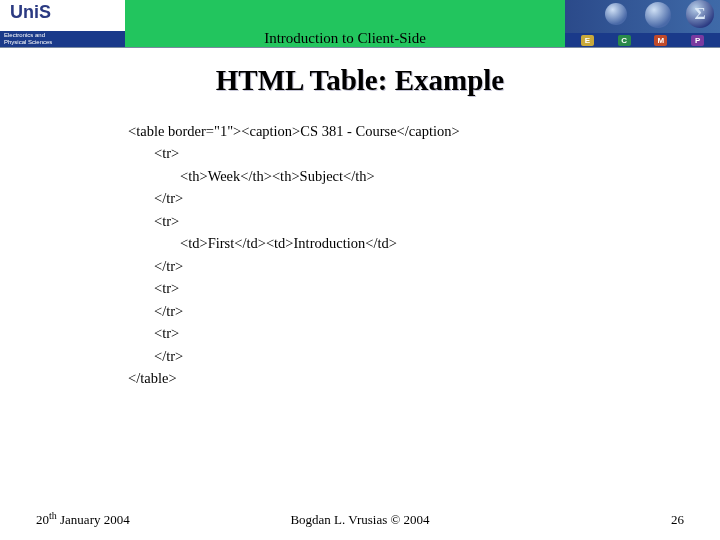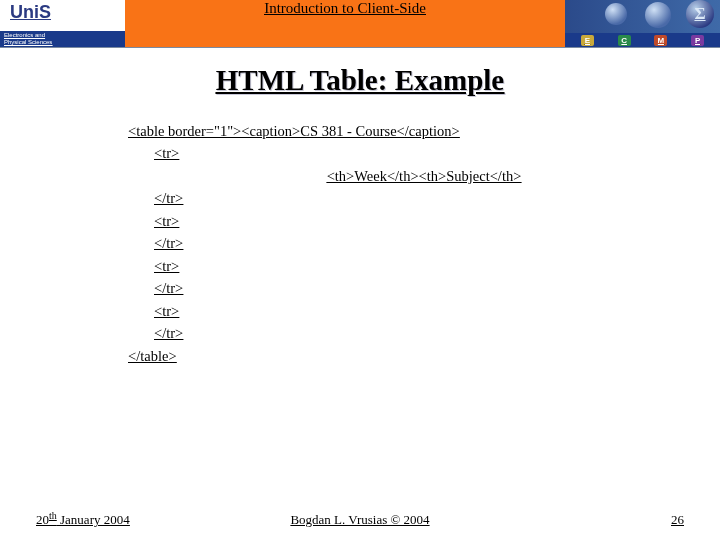--- a/index.html
+++ b/index.html
@@ -1,15 +1,15 @@
 <!DOCTYPE html>
 <html><head>
 <meta charset="utf-8">
 <style>
-  * { margin: 0; padding: 0; box-sizing: border-box; text-decoration: underline; }
+  * { margin: 0; padding: 0; box-sizing: border-box; }
   body {
     width: 720px;
     height: 540px;
     background: #fff;
     font-family: "Times New Roman", Times, serif;
     position: relative;
     overflow: hidden;
   }
   .header {
     width: 100%;
@@ -40,23 +40,23 @@
     height: 16px;
     background: #1a3a8a;
     color: #fff;
     font-family: Arial, sans-serif;
     font-size: 6px;
     line-height: 7px;
     padding: 1px 4px;
   }
   .hdr-mid {
     flex: 1;
-    background: #f97316;
-    display: flex;
-    justify-content: flex-start;
+    background: #22c55e;
+    display: flex;
+    justify-content: flex-end;
     align-items: center;
     flex-direction: column;
     font-size: 15px;
     line-height: 1.15;
     text-align: center;
     color: #000;
   }
   .hdr-right {
     width: 155px;
     display: flex;
@@ -124,21 +124,21 @@
   .code {
     position: absolute;
     left: 128px;
     top: 120px;
     width: 540px;
     font-size: 14.5px;
     line-height: 1.55;
     color: #000;
   }
   .code .ind1 { padding-left: 26px; }
-  .code .ind2 { padding-left: 52px; text-align: center; }
+  .code .ind2 { padding-left: 52px; }
 
   .footer {
     position: absolute;
     bottom: 12px;
     left: 0;
     width: 100%;
     font-size: 13px;
     color: #000;
   }
   .foot-left { position: absolute; left: 36px; bottom: 0; }
@@ -176,20 +176,21 @@
 </div>
 
 <div class="title">HTML Table: Example</div>
 
 <div class="code" id="code-block">
     <div class="">&lt;table border="1"&gt;&lt;caption&gt;CS 381 - Course&lt;/caption&gt;</div>
     <div class="ind1">&lt;tr&gt;</div>
     <div class="ind2">&lt;th&gt;Week&lt;/th&gt;&lt;th&gt;Subject&lt;/th&gt;</div>
     <div class="ind1">&lt;/tr&gt;</div>
     <div class="ind1">&lt;tr&gt;</div>
+    <div class="ind2">&lt;td&gt;First&lt;/td&gt;&lt;td&gt;Introduction&lt;/td&gt;</div>
     <div class="ind1">&lt;/tr&gt;</div>
     <div class="ind1">&lt;tr&gt;</div>
     <div class="ind1">&lt;/tr&gt;</div>
     <div class="ind1">&lt;tr&gt;</div>
     <div class="ind1">&lt;/tr&gt;</div>
     <div class="">&lt;/table&gt;</div>
   </div>
 
 <div class="footer">
   <div class="foot-left">

